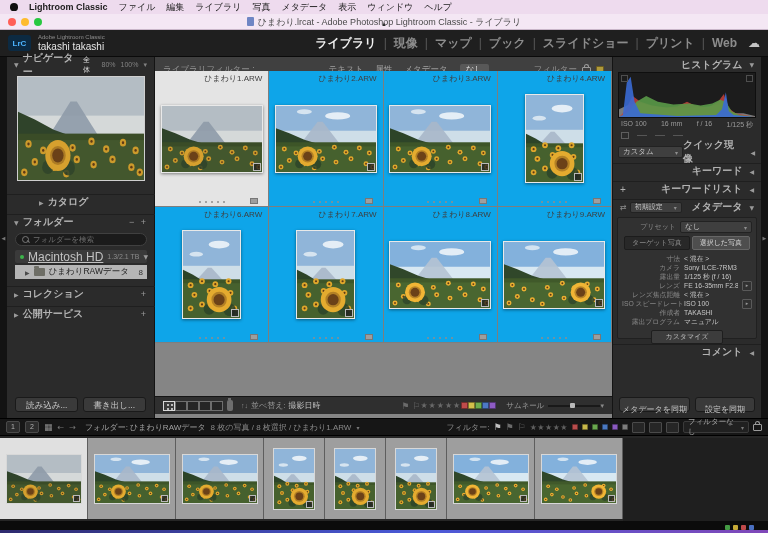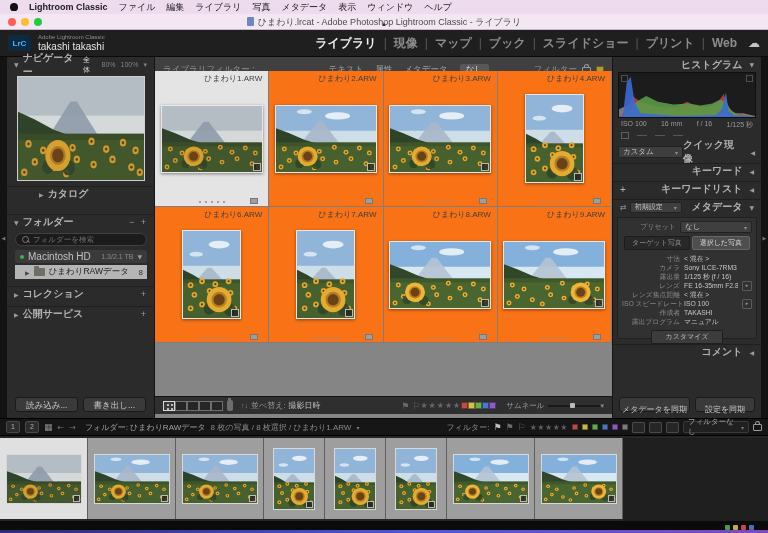--- a/index.html
+++ b/index.html
@@ -45,42 +45,42 @@
   .navprev{position:absolute;left:10px;top:19px;width:128px;height:105px;border:1px solid #cfcfcf;background:#3a3e40;box-sizing:border-box;overflow:hidden;}
   .navprev svg{display:block;}
   .sec{position:absolute;left:0;width:148px;}
   .hr-plus{margin-left:auto;font-size:9px;color:#9a9a9a;letter-spacing:2px;font-weight:normal;}
   .search{position:absolute;left:8px;top:176px;width:132px;height:13px;background:#1b1b1b;border:1px solid #404040;border-radius:7px;display:flex;align-items:center;padding:0 6px;box-sizing:border-box;gap:4px;}
   .mag{width:5px;height:5px;border:1px solid #787878;border-radius:50%;position:relative;flex:none;}
   .mag::after{content:"";position:absolute;left:4px;top:4px;width:3px;height:1px;background:#787878;transform:rotate(45deg);}
   .ph{font-size:7.5px;color:#6e6e6e;white-space:nowrap;overflow:hidden;}
   .volrow{position:absolute;left:8px;top:193px;width:132px;height:13px;background:#3a3a3a;border-radius:2px;display:flex;align-items:center;padding:0 5px;box-sizing:border-box;gap:4px;}
   .led{width:4px;height:4px;border-radius:50%;background:#3cb44a;flex:none;}
-  .volname{font-size:10px;color:#c2c2c2;white-space:nowrap;}
+  .volname{font-size:12px;color:#c2c2c2;white-space:nowrap;text-decoration:underline;}
   .volspace{margin-left:auto;font-size:7px;color:#8a8a8a;white-space:nowrap;}
   .folderrow{position:absolute;left:8px;top:208px;width:132px;height:14px;background:#b5b5b5;display:flex;align-items:center;padding:0 4px 0 10px;box-sizing:border-box;gap:4px;}
   .folderrow .tri{color:#4a4a4a;margin:0;}
   .fold{width:11px;height:8px;background:#6e6e66;border-radius:1px;position:relative;flex:none;}
   .fold::before{content:"";position:absolute;left:0;top:-2px;width:5px;height:2px;background:#6e6e66;border-radius:1px 1px 0 0;}
   .foldname{font-size:8.5px;color:#1f1f1f;white-space:nowrap;}
   .foldcount{margin-left:auto;font-size:8px;color:#333;}
   .lbtns{position:absolute;left:8px;right:8px;bottom:6px;display:flex;justify-content:space-between;}
   .btn{height:15px;line-height:15px;background:#3a3a3a;border:1px solid #1a1a1a;border-radius:3px;color:#c8c8c8;font-size:8.5px;text-align:center;padding:0 10px;box-sizing:border-box;white-space:nowrap;}
   
   .center{position:absolute;left:155px;top:0;width:457px;height:361px;background:#858585;}
   .filterbar{position:absolute;left:0;top:0;width:457px;height:14px;background:#404040;border-bottom:1px solid #262626;display:flex;align-items:center;padding:13px 8px;box-sizing:border-box;font-size:8.5px;color:#969696;}
   .fopts{display:flex;gap:12px;margin-left:74px;color:#a2a2a2;}
   .fopt.on{background:#585858;border-radius:2px;padding:0 6px;color:#e0e0e0;}
   .fright{margin-left:auto;display:flex;align-items:center;gap:5px;}
   .locki{width:7px;height:5px;border:1px solid #9a9a9a;border-radius:1px;position:relative;}
   .locki::before{content:"";position:absolute;left:1px;top:-4px;width:3px;height:3px;border:1px solid #9a9a9a;border-bottom:none;border-radius:3px 3px 0 0;}
   .amber{width:6px;height:6px;background:#b09a3c;border:1px solid #6e5e1e;border-radius:1px;}
   .gridwrap{position:absolute;left:0;top:14px;right:0;bottom:22px;background:#858585;overflow:hidden;}
   .cells{display:grid;grid-template-columns:repeat(4,1fr);grid-auto-rows:136px;}
-  .cell{position:relative;background:#f97316;border-right:1px solid #7e7e7e;border-bottom:1px solid #7e7e7e;box-sizing:border-box;}
+  .cell{position:relative;background:#0ea5e9;border-right:1px solid #7e7e7e;border-bottom:1px solid #7e7e7e;box-sizing:border-box;}
   .cell.active{background:#e4e4e4;}
   .cap{position:absolute;top:2px;right:6px;font-size:8px;color:#3f3f3f;}
   .thumbwrap{position:absolute;left:0;right:0;top:13px;bottom:13px;display:flex;align-items:center;justify-content:center;}
   .thumb{position:relative;border:1px solid #e9e9e9;box-shadow:0 1px 3px rgba(0,0,0,.45);background:#888;overflow:hidden;}
   .thumb.L{width:100px;height:66px;}
   .thumb.P{width:57px;height:87px;}
   .badge{position:absolute;right:1px;bottom:1px;width:8px;height:8px;background:rgba(35,35,35,.78);border:1px solid #b9b9b9;box-sizing:border-box;}
   .dots{position:absolute;left:0;right:0;bottom:3px;display:flex;gap:4px;justify-content:center;}
   .dots i{width:2px;height:2px;border-radius:50%;background:#8e8e8e;}
   .cbadge{position:absolute;right:10px;bottom:2px;width:8px;height:6px;background:#9e9e9e;border:1px solid #777;box-sizing:border-box;}
@@ -273,21 +273,21 @@
             <circle cx="46" cy="75" r="3" fill="#cc9a2b"></circle>
             <circle cx="46" cy="75" r="1.1400000000000001" fill="#5f3a15"></circle>
       <circle cx="28.4" cy="70" r="5.4" fill="#2f432a" opacity="0.85"></circle>
   <circle cx="48.2" cy="70.6" r="6" fill="#2f432a" opacity="0.85"></circle>
   <circle cx="38" cy="61" r="12" fill="#d6a02e"></circle>
   <circle cx="38" cy="61" r="7.4399999999999995" fill="#8a5c1e" opacity="0.55"></circle>
   <circle cx="38" cy="61" r="5.4" fill="#6b4118"></circle>
     </svg>
         </div>
 
-      <div class="phd sec" style="top:129px;padding-left:32px;">
+      <div class="phd sec" style="top:137px;padding-left:32px;">
         <span class="tri">▶</span>
         <span>カタログ</span>
       </div>
       <div class="phd sec" style="top:157px;">
         <span class="tri">▼</span>
         <span>フォルダー</span>
         <span class="hr-plus">−  +</span>
       </div>
       <div class="search">
         <span class="mag"></span>

